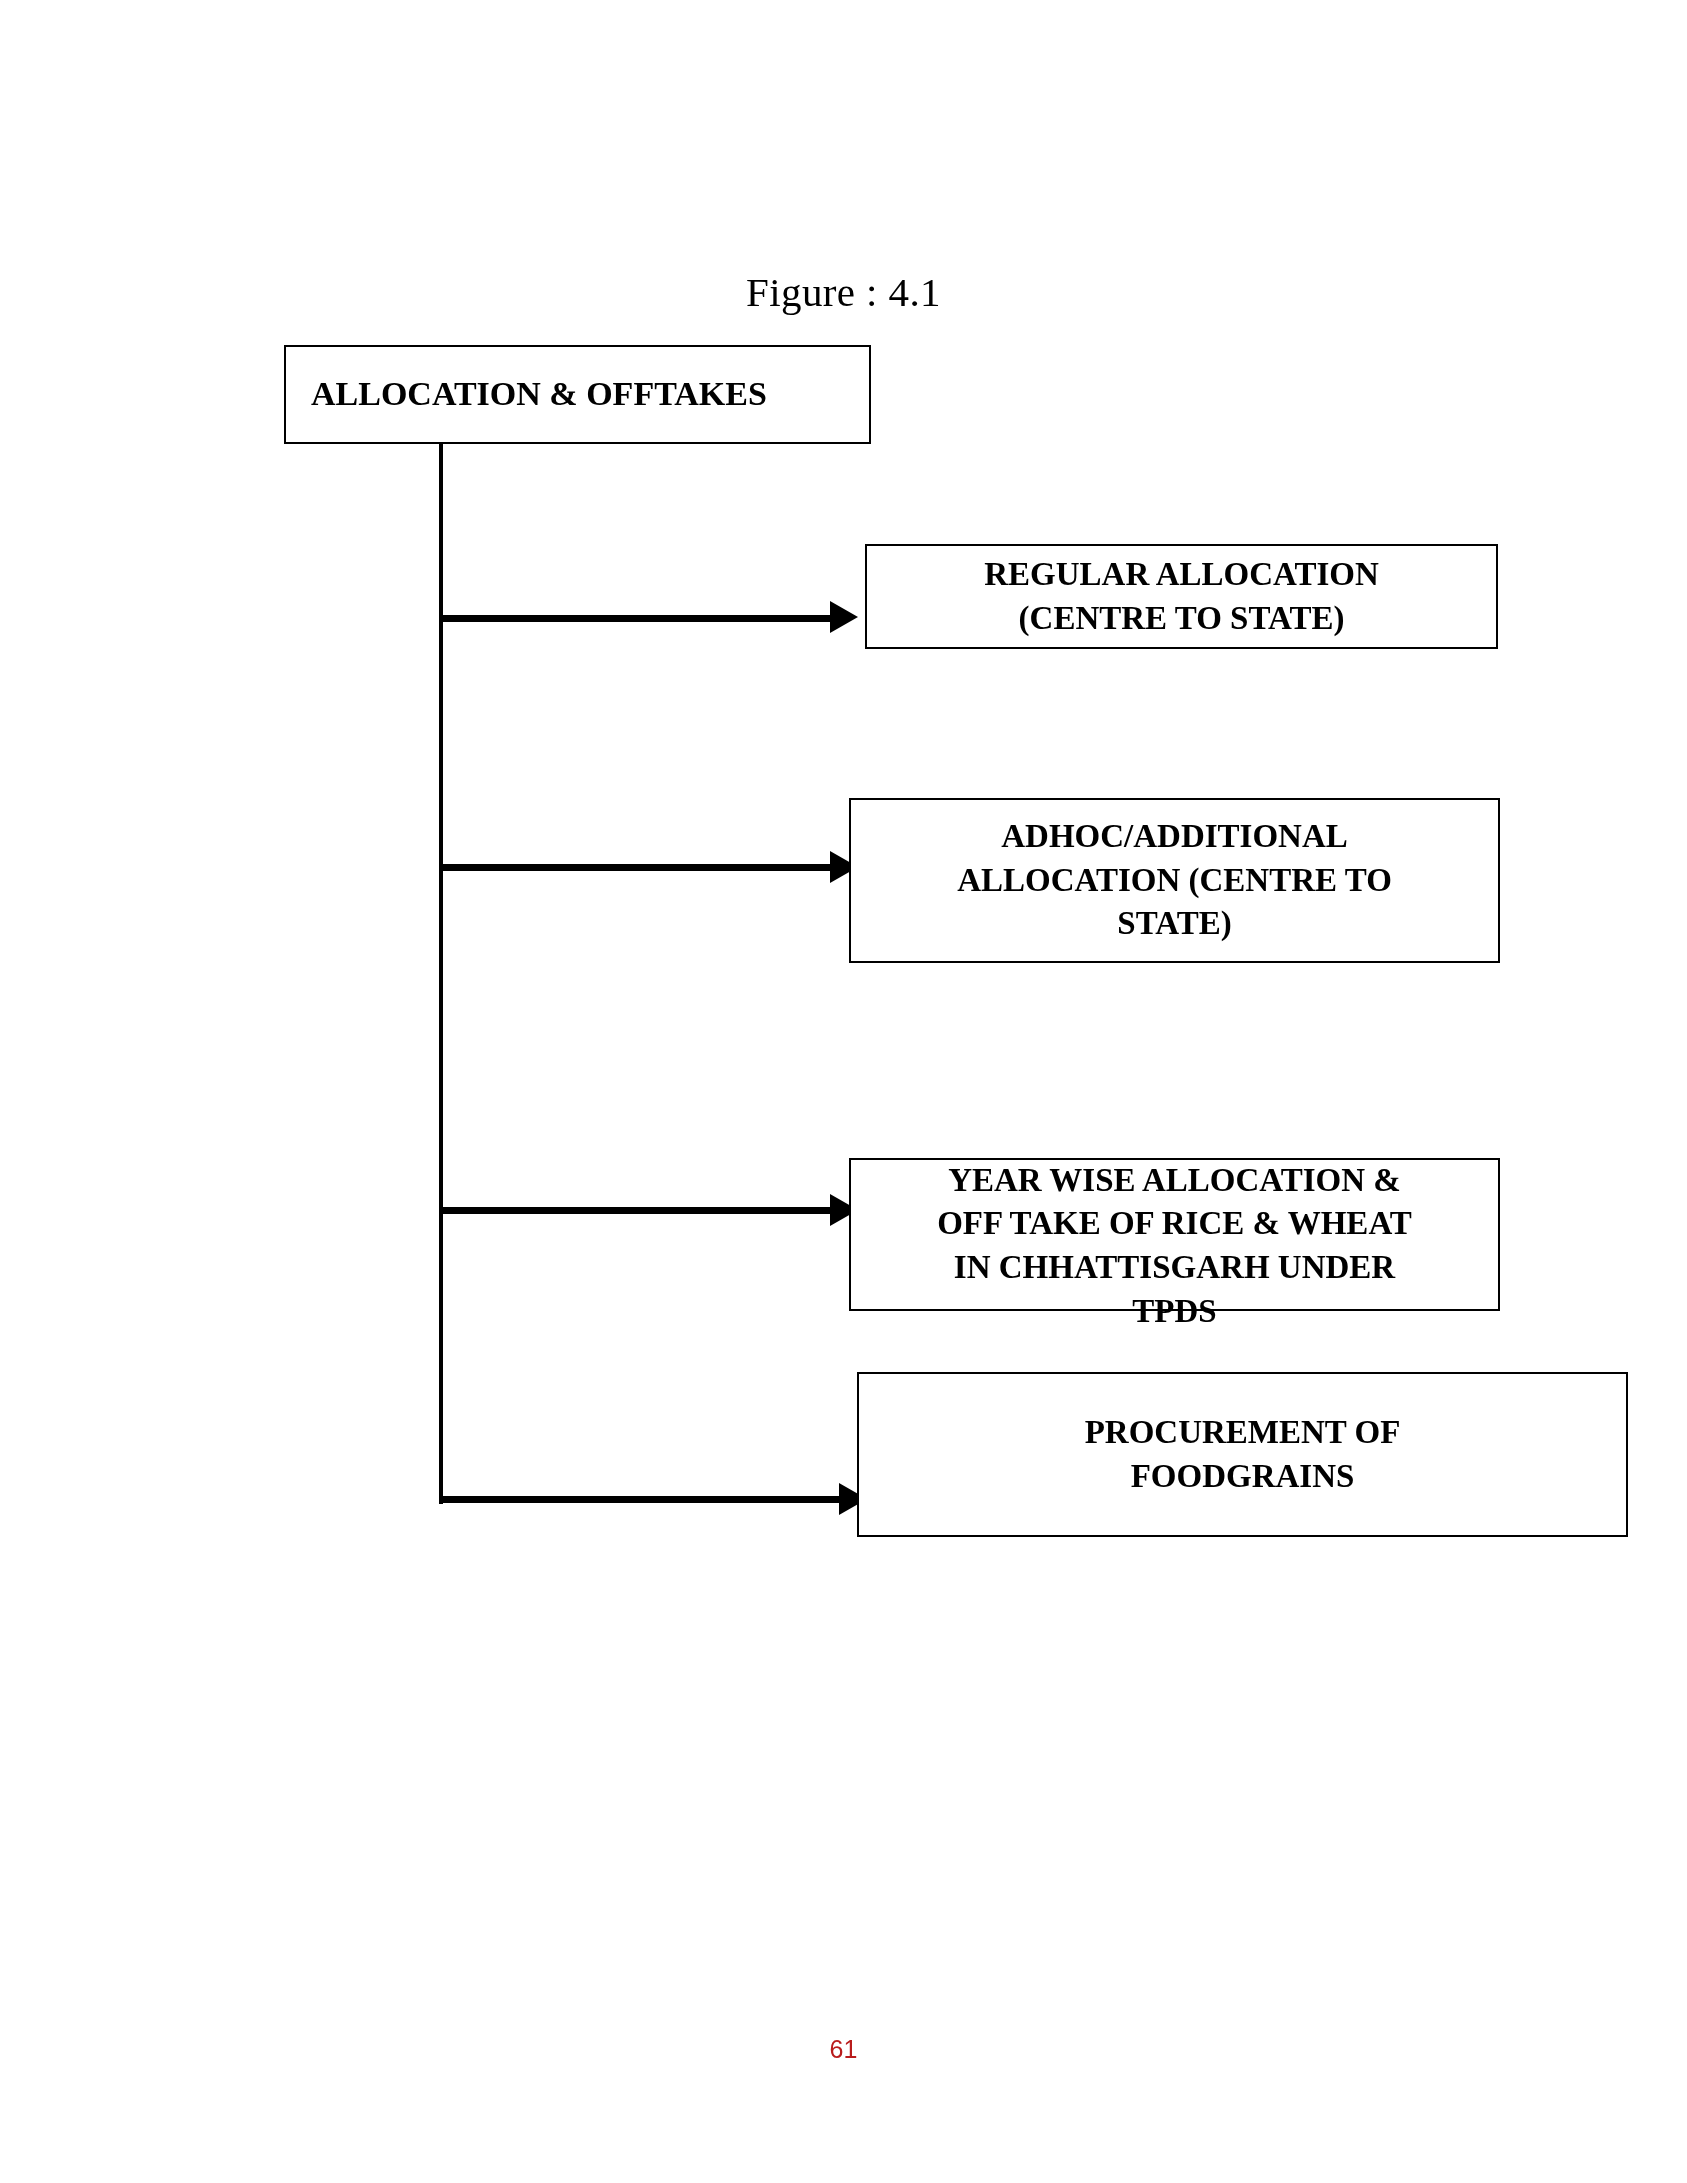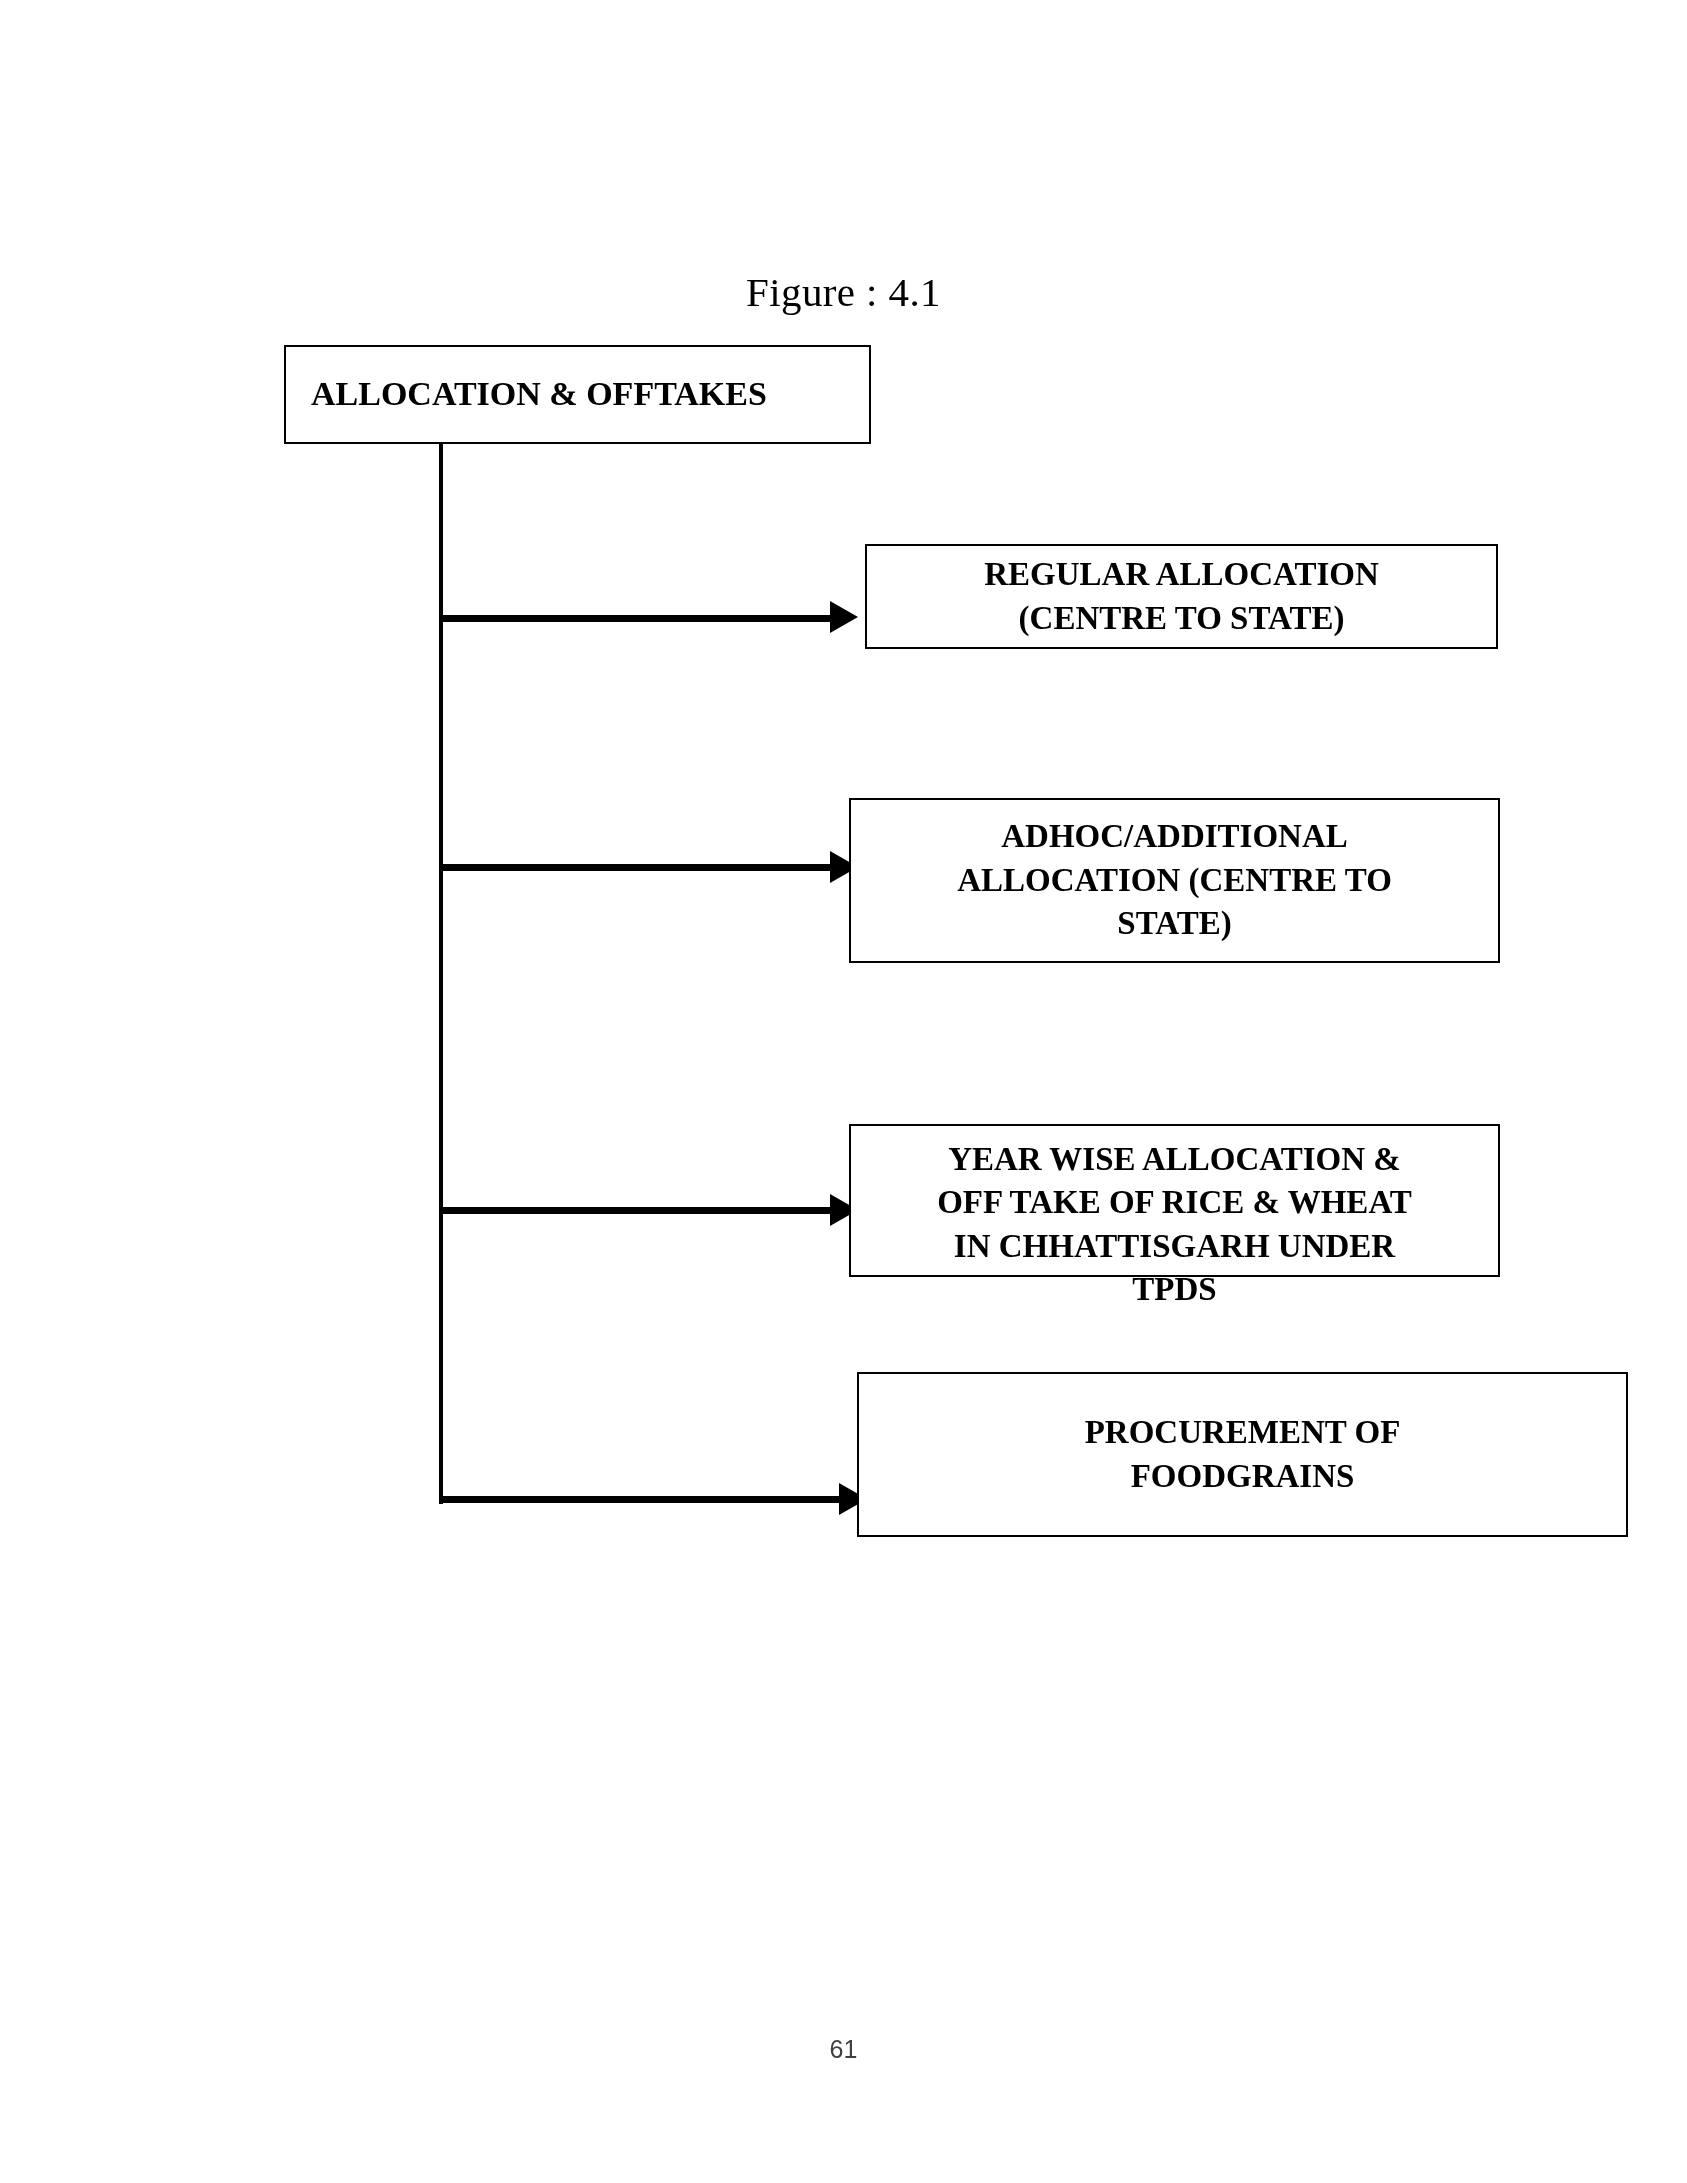--- a/index.html
+++ b/index.html
@@ -80,24 +80,24 @@
     left: 849px;
     top: 798px;
     width: 651px;
     height: 165px;
     font-family: Liberation Serif, serif;
   }
 
   
   #node-yearwise {
     left: 849px;
-    top: 1124px;
+    top: 1158px;
     width: 651px;
     height: 153px;
-    align-items: flex-start;
+    align-items: center;
     overflow: visible;
   }
   #node-yearwise .node-text {
     position: relative;
     top: 11.5px;
   }
 
   #node-procurement {
     left: 857px;
     top: 1372px;
@@ -129,21 +129,21 @@
   
   .page-number {
     position: absolute;
     left: 0;
     top: 2035px;
     width: 1687px;
     text-align: center;
     font-family: "Liberation Sans", "DejaVu Sans", sans-serif;
     font-size: 25px;
     font-weight: 400;
-    color: #404040;
+    color: #b91c1c;
   }
 </style>
 </head>
 <body>
 
 <div class="page">
 
   <div class="figure-caption">Figure : 4.1</div>
 
   <div class="node" id="node-root">

